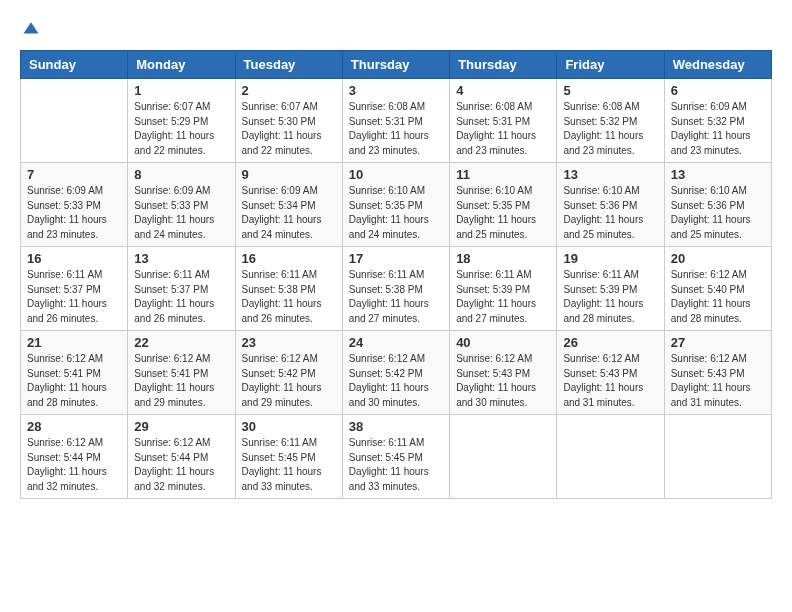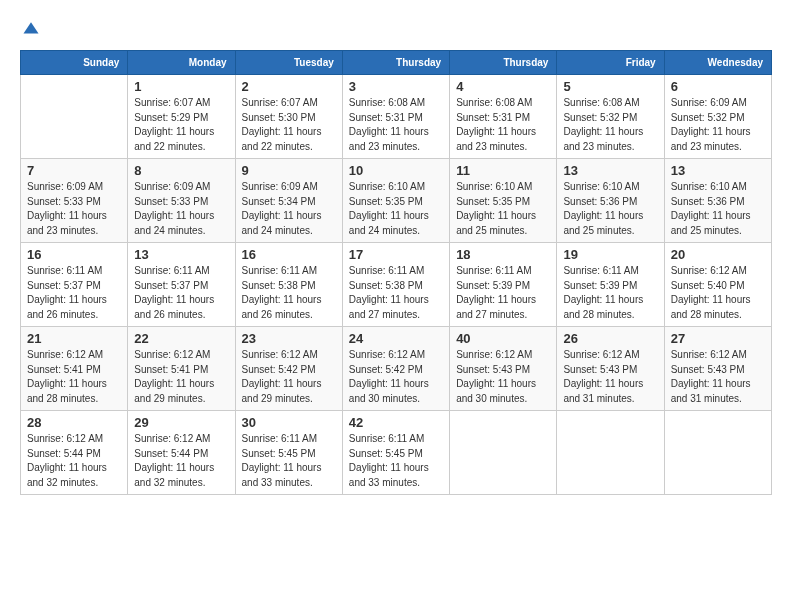--- a/index.html
+++ b/index.html
@@ -49,22 +49,22 @@
     }
     table {
       width: 100%;
       border-collapse: collapse;
       font-size: 11px;
     }
     thead tr th {
       background: #2a6db5;
       color: #fff;
       padding: 6px 8px;
-      text-align: right;
-      font-size: 10px;
+      text-align: left;
+      font-size: 13px;
       font-weight: bold;
       border: 1px solid #1a5a99;
     }
     tbody tr td {
       border: 1px solid #ccc;
       vertical-align: top;
       padding: 4px 6px;
       min-height: 80px;
       color: #333;
       font-size: 11px;
@@ -334,21 +334,21 @@
 and 32 minutes.</div>
         </td>
         <td>
           <span class="day-num">30</span>
           <div class="day-info" style="white-space: pre-line;">Sunrise: 6:11 AM
 Sunset: 5:45 PM
 Daylight: 11 hours
 and 33 minutes.</div>
         </td>
         <td>
-          <span class="day-num">42</span>
+          <span class="day-num">38</span>
           <div class="day-info" style="white-space: pre-line;">Sunrise: 6:11 AM
 Sunset: 5:45 PM
 Daylight: 11 hours
 and 33 minutes.</div>
         </td>
         <td class="empty"></td>
         <td class="empty"></td>
         <td class="empty"></td>
       </tr>
     </tbody>

